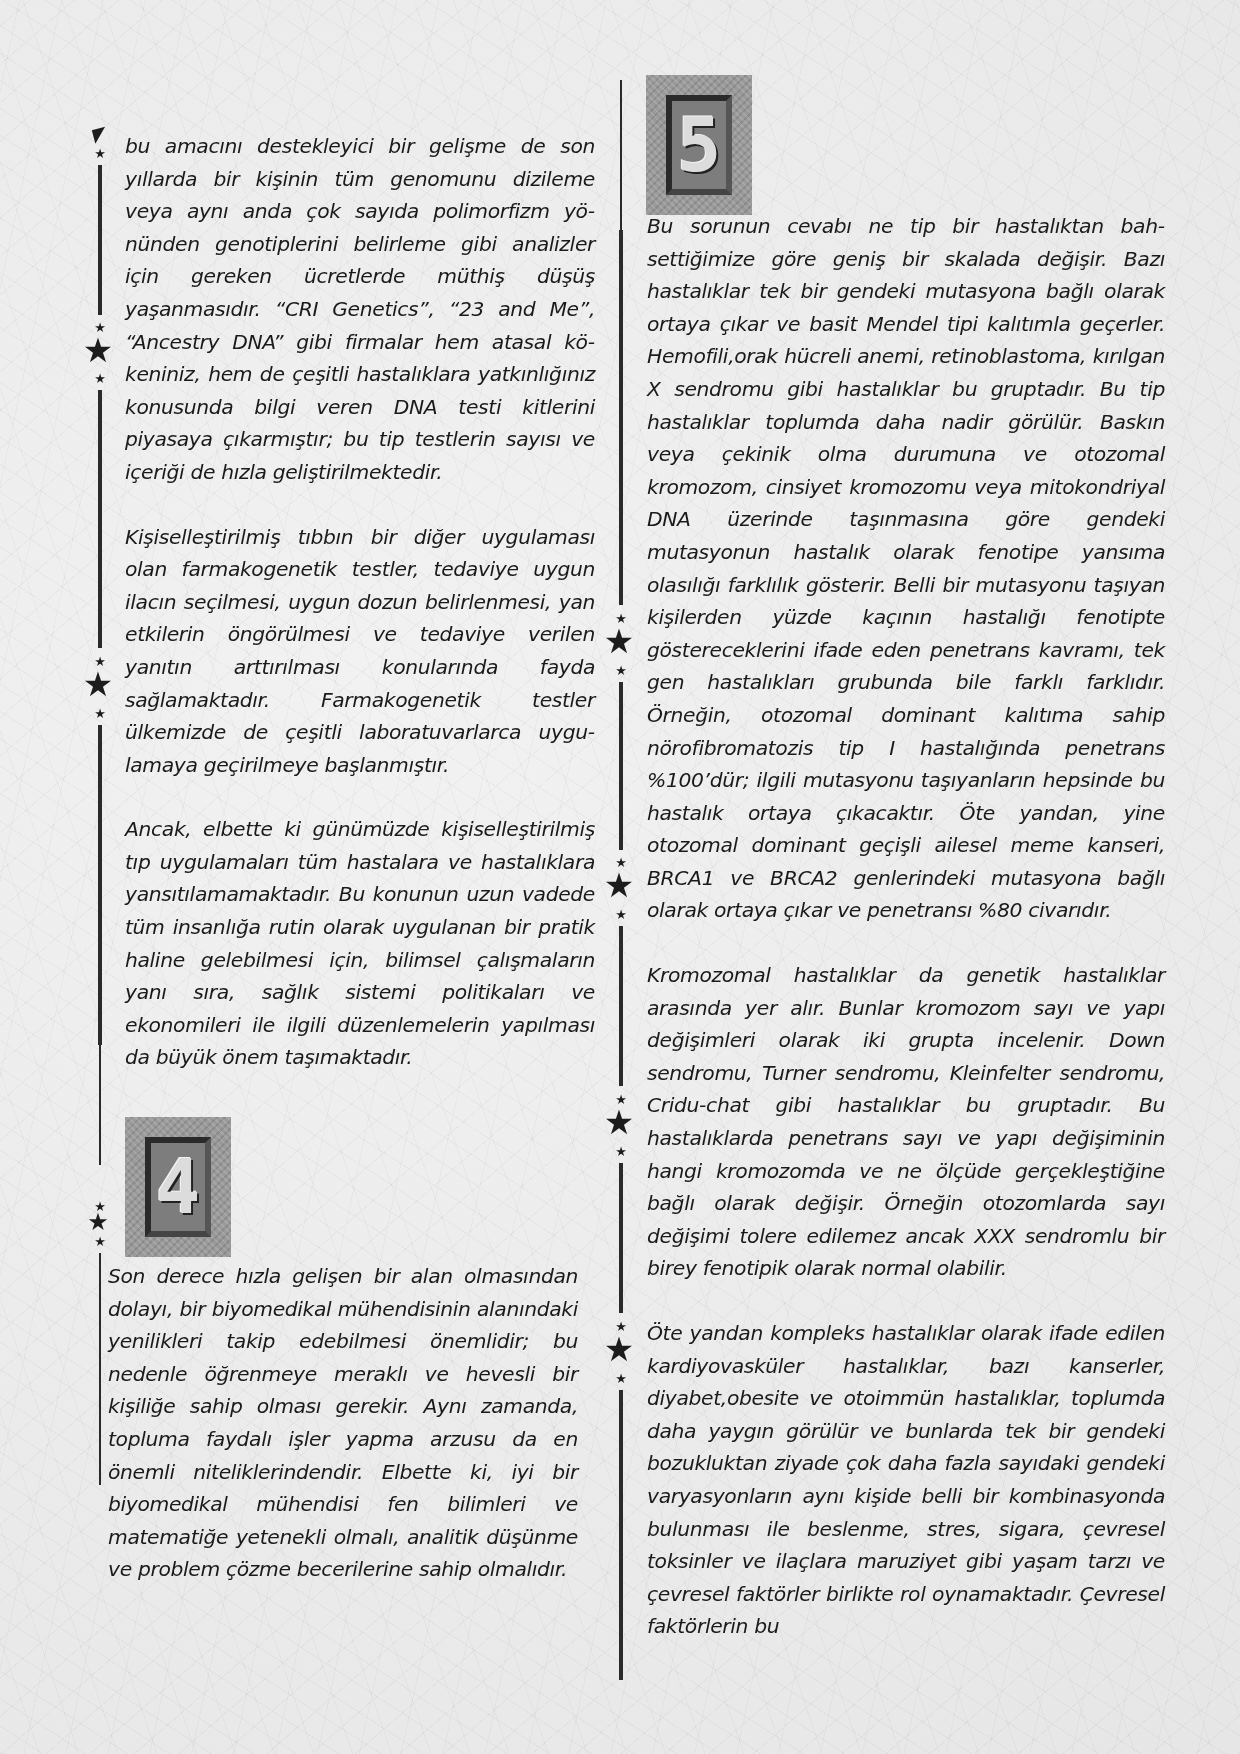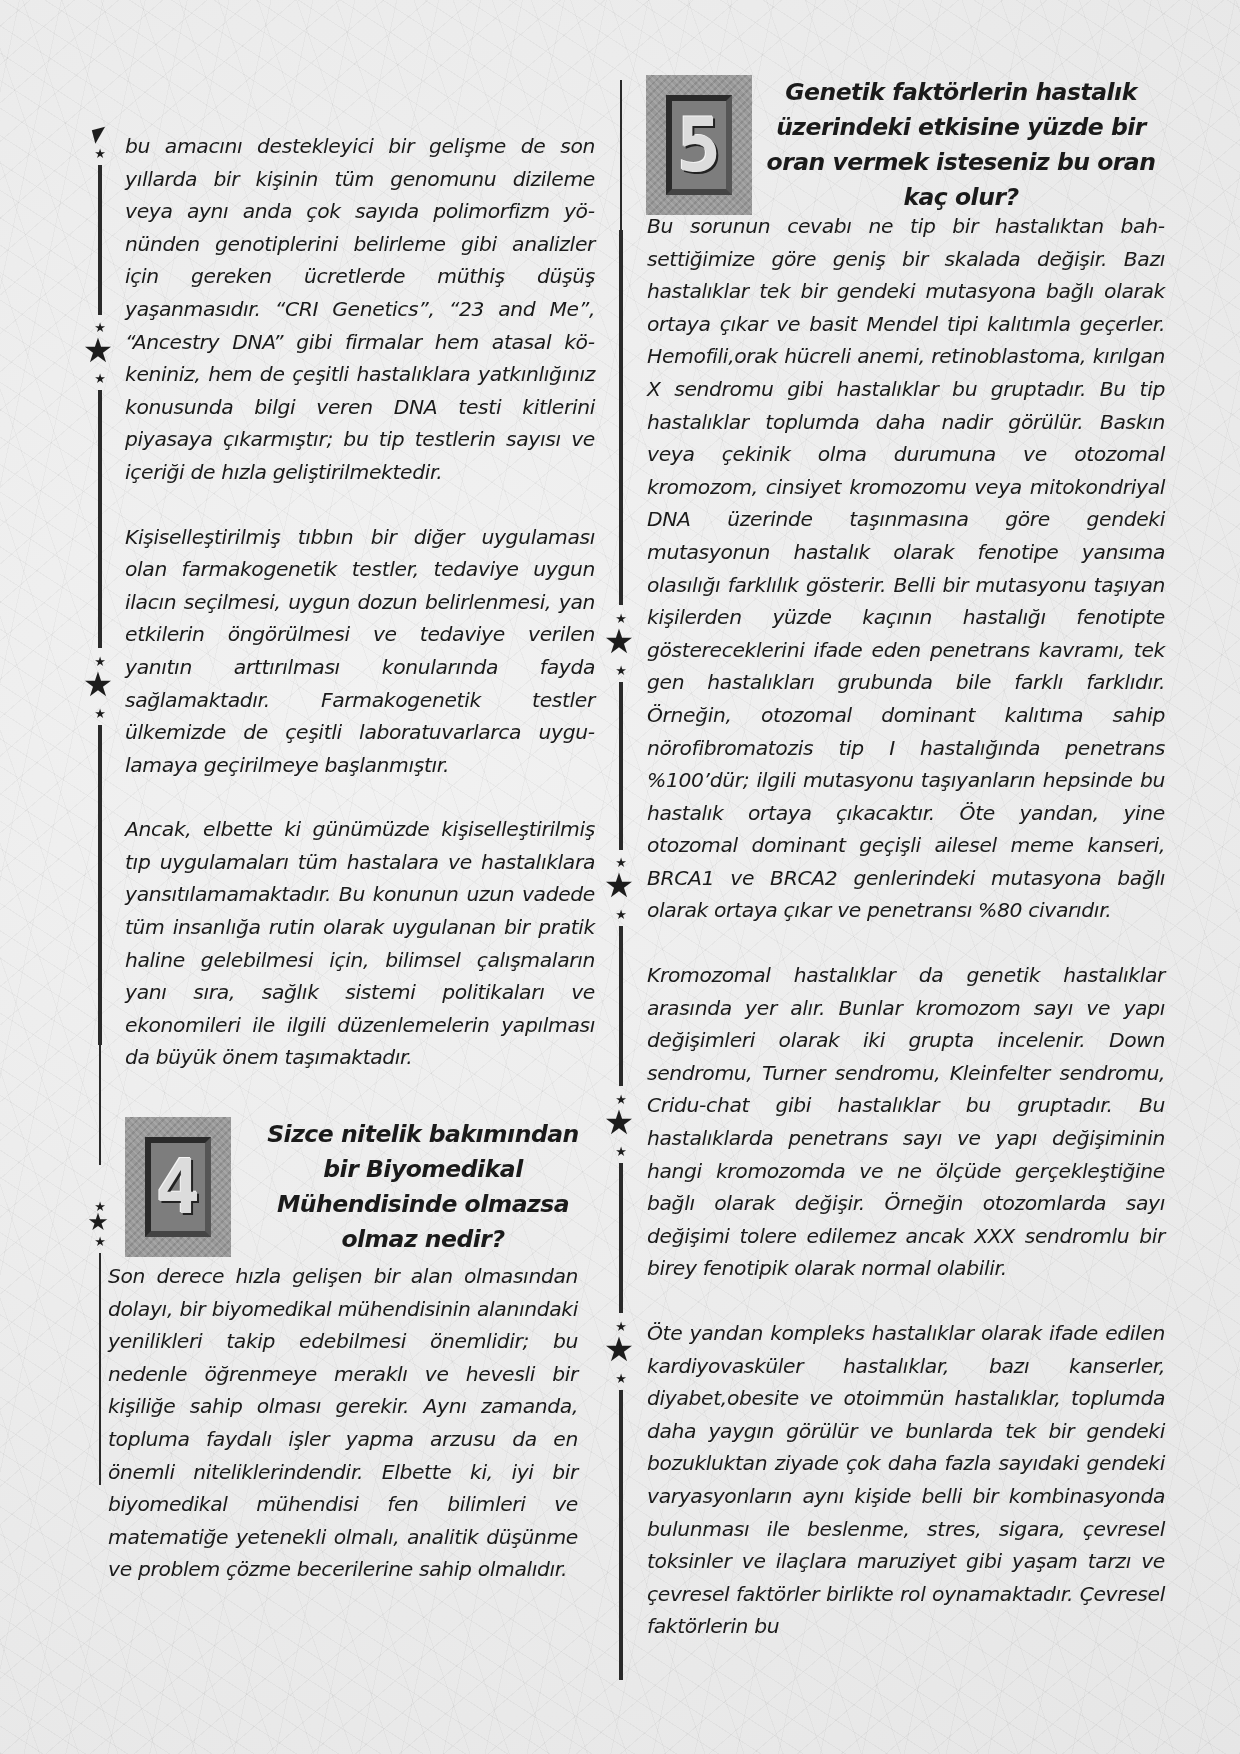--- a/index.html
+++ b/index.html
@@ -115,31 +115,29 @@
   <div class="gap"></div>
   <p>Kişiselleştirilmiş tıbbın bir diğer uygulaması olan farmakogenetik testler, tedaviye uy­gun ilacın seçilmesi, uygun dozun belirlen­mesi, yan etkilerin öngörülmesi ve tedaviye verilen yanıtın arttırılması konularında fay­da sağlamaktadır. Farmakogenetik testler ülkemizde de çeşitli laboratuvarlarca uygu­lamaya geçirilmeye başlanmıştır.</p>
   <div class="gap"></div>
   <p>Ancak, elbette ki günümüzde kişiselleşti­rilmiş tıp uygulamaları tüm hastalara ve hastalıklara yansıtılamamaktadır. Bu konu­nun uzun vadede tüm insanlığa rutin ola­rak uygulanan bir pratik haline gelebilmesi için, bilimsel çalışmaların yanı sıra, sağlık sistemi politikaları ve ekonomileri ile ilgili düzenlemelerin yapılması da büyük önem taşımaktadır.</p>
 </div>
 
 <div class="qa-block" id="qa-4">
   <div class="num-tile">
     <div class="num-inner">4</div>
   </div>
-  <div class="question">Sizce nitelik bakımından bir Biyomedikal Mühendisinde olmazsa olmaz nedir?</div>
 </div>
 <div class="col" style="left:108px;top:1260px;width:470px;">
   <p>Son derece hızla gelişen bir alan olmasın­dan dolayı, bir biyomedikal mühendisi­nin alanındaki yenilikleri takip edebilmesi önemlidir; bu nedenle öğrenmeye meraklı ve hevesli bir kişiliğe sahip olması gerekir. Aynı zamanda, topluma faydalı işler yapma arzusu da en önemli niteliklerindendir. El­bette ki, iyi bir biyomedikal mühendisi fen bilimleri ve matematiğe yetenekli olmalı, analitik düşünme ve problem çözme bece­rilerine sahip olmalıdır.</p>
 </div>
 
 <div class="qa-block" id="qa-5">
   <div class="num-tile">
     <div class="num-inner">5</div>
   </div>
-  <div class="question">Genetik faktörlerin hastalık üzerindeki etkisine yüzde bir oran vermek isteseniz bu oran kaç olur?</div>
 </div>
 
 <div class="col" id="col-right">
   <p>Bu sorunun cevabı ne tip bir hastalıktan bah­settiğimize göre geniş bir skalada değişir. Bazı hastalıklar tek bir gendeki mutasyona bağlı ola­rak ortaya çıkar ve basit Mendel tipi kalıtımla geçerler. Hemofili,orak hücreli anemi, retinob­lastoma, kırılgan X sendromu gibi hastalıklar bu gruptadır. Bu tip hastalıklar toplumda daha na­dir görülür. Baskın veya çekinik olma durumuna ve otozomal kromozom, cinsiyet kromozomu veya mitokondriyal DNA üzerinde taşınmasına göre gendeki mutasyonun hastalık olarak feno­tipe yansıma olasılığı farklılık gösterir. Belli bir mutasyonu taşıyan kişilerden yüzde kaçının has­talığı fenotipte göstereceklerini ifade eden pe­netrans kavramı, tek gen hastalıkları grubunda bile farklı farklıdır. Örneğin, otozomal dominant kalıtıma sahip nörofibromatozis tip I hastalığın­da penetrans %100’dür; ilgili mutasyonu taşı­yanların hepsinde bu hastalık ortaya çıkacaktır. Öte yandan, yine otozomal dominant geçişli ailesel meme kanseri, BRCA1 ve BRCA2 genle­rindeki mutasyona bağlı olarak ortaya çıkar ve penetransı %80 civarıdır.</p>
   <div class="gap"></div>
   <p>Kromozomal hastalıklar da genetik hastalıklar arasında yer alır. Bunlar kromozom sayı ve yapı değişimleri olarak iki grupta incelenir. Down sendromu, Turner sendromu, Kleinfelter send­romu, Cridu-chat gibi hastalıklar bu gruptadır. Bu hastalıklarda penetrans sayı ve yapı değişimi­nin hangi kromozomda ve ne ölçüde gerçekleş­tiğine bağlı olarak değişir. Örneğin otozomlarda sayı değişimi tolere edilemez ancak XXX send­romlu bir birey fenotipik olarak normal olabilir.</p>
   <div class="gap"></div>
   <p>Öte yandan kompleks hastalıklar olarak ifade edilen kardiyovasküler hastalıklar, bazı kanser­ler, diyabet,obesite ve otoimmün hastalıklar, toplumda daha yaygın görülür ve bunlarda tek bir gendeki bozukluktan ziyade çok daha fazla sayıdaki gendeki varyasyonların aynı kişide bel­li bir kombinasyonda bulunması ile beslenme, stres, sigara, çevresel toksinler ve ilaçlara maru­ziyet gibi yaşam tarzı ve çevresel faktörler birlik­te rol oynamaktadır. Çevresel faktörlerin bu</p>
 </div>
 

